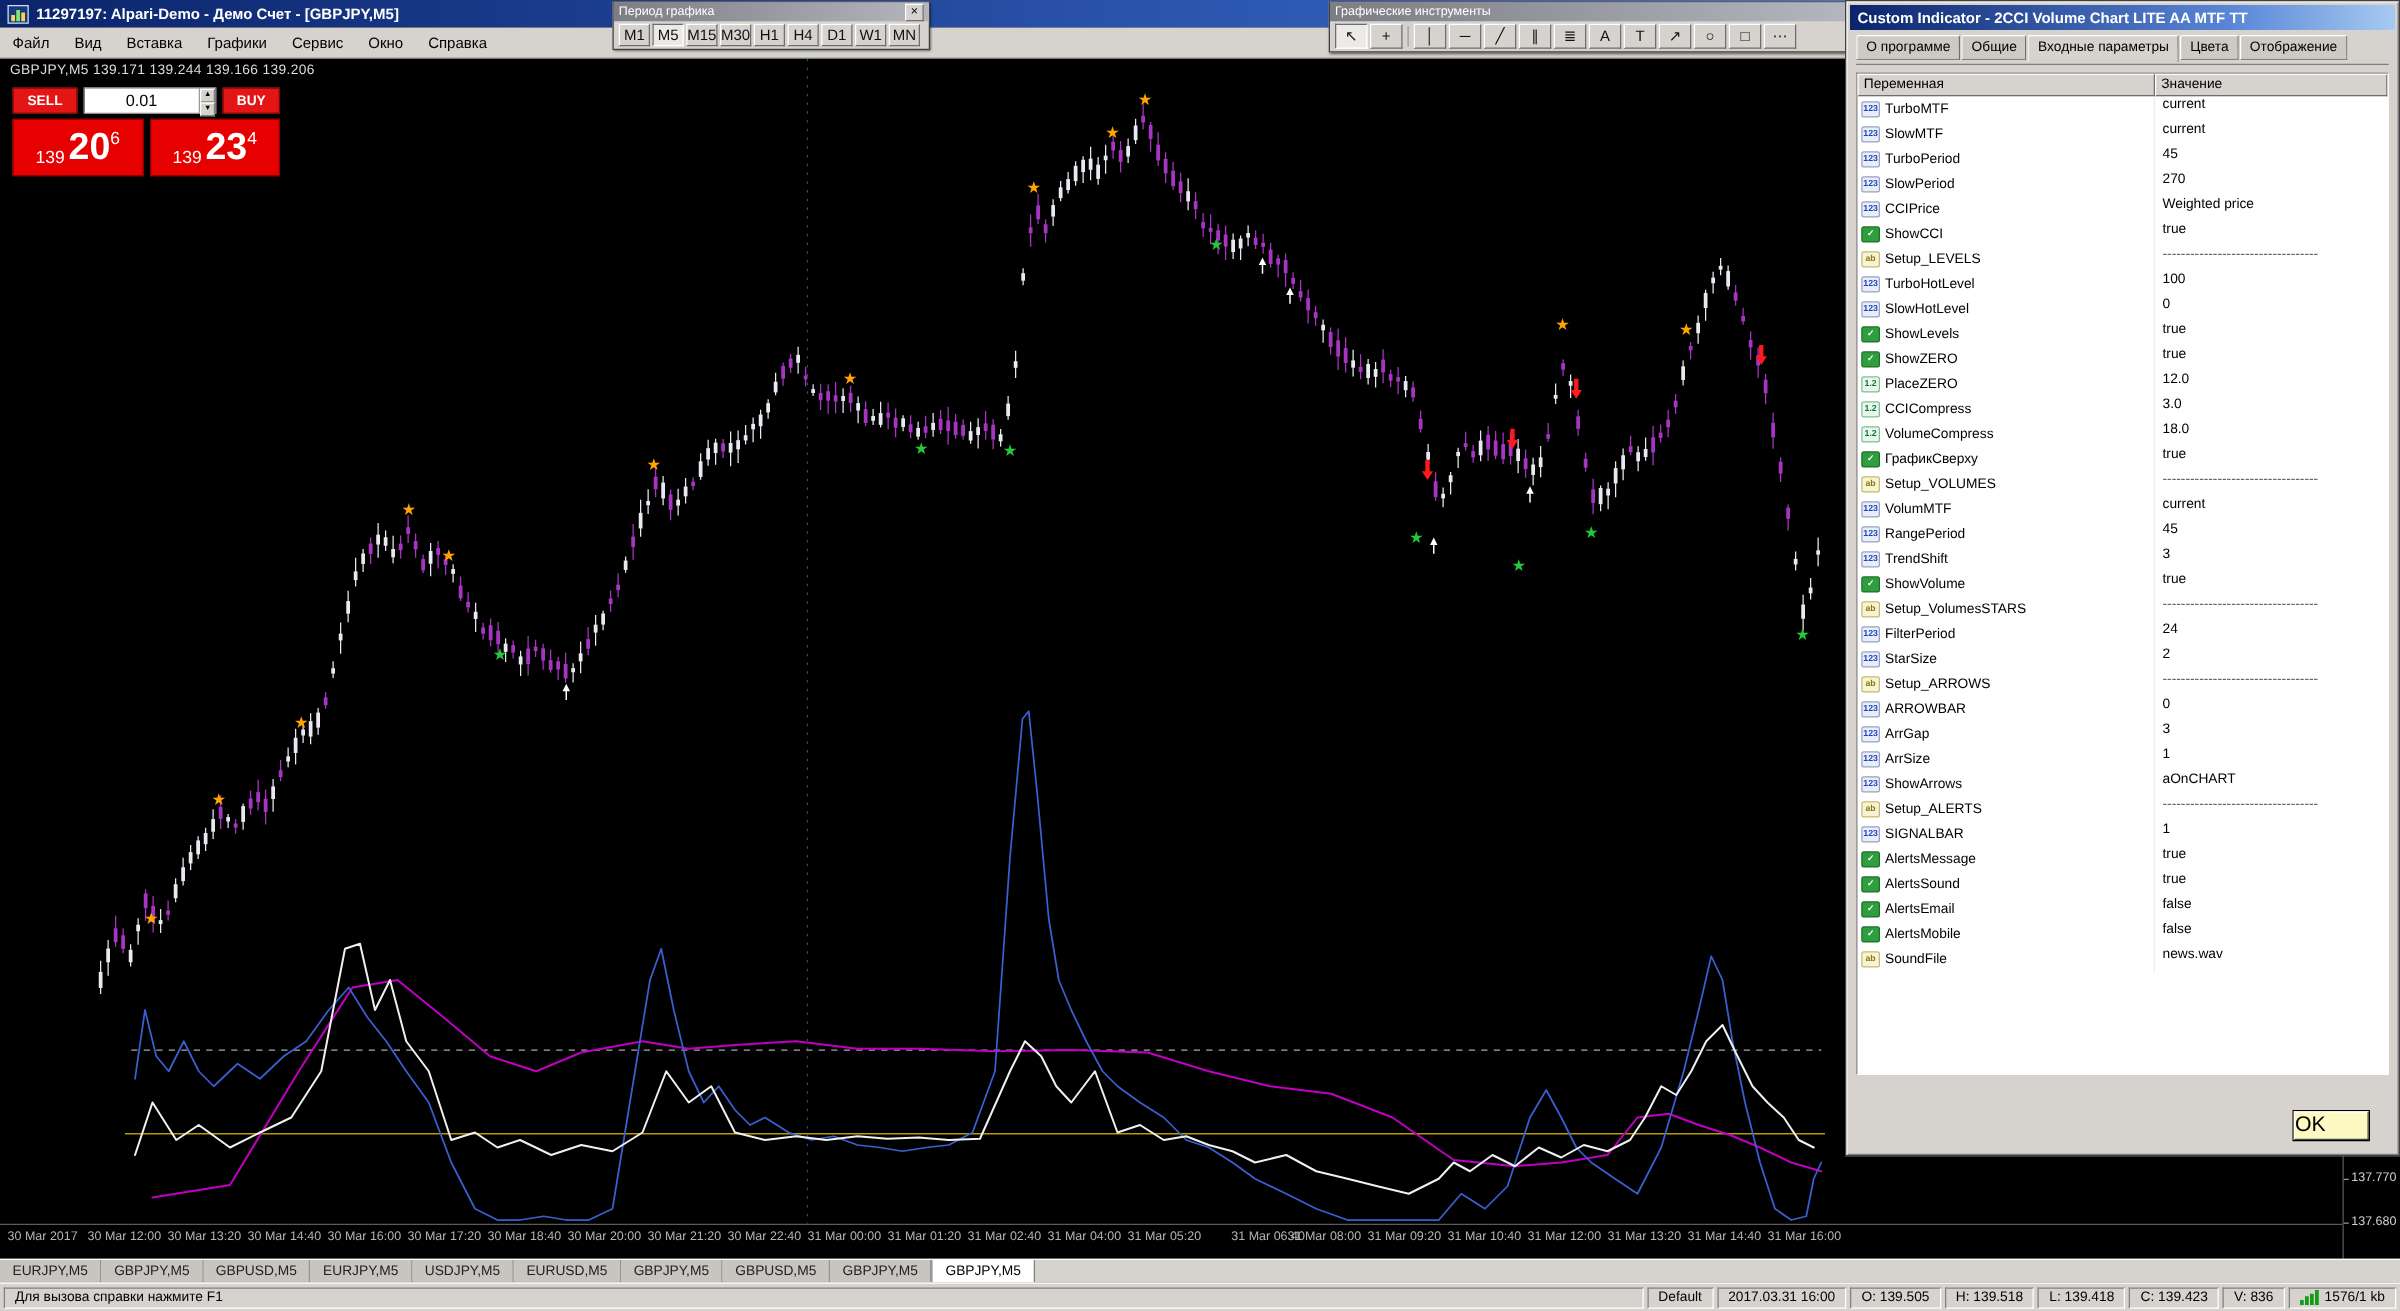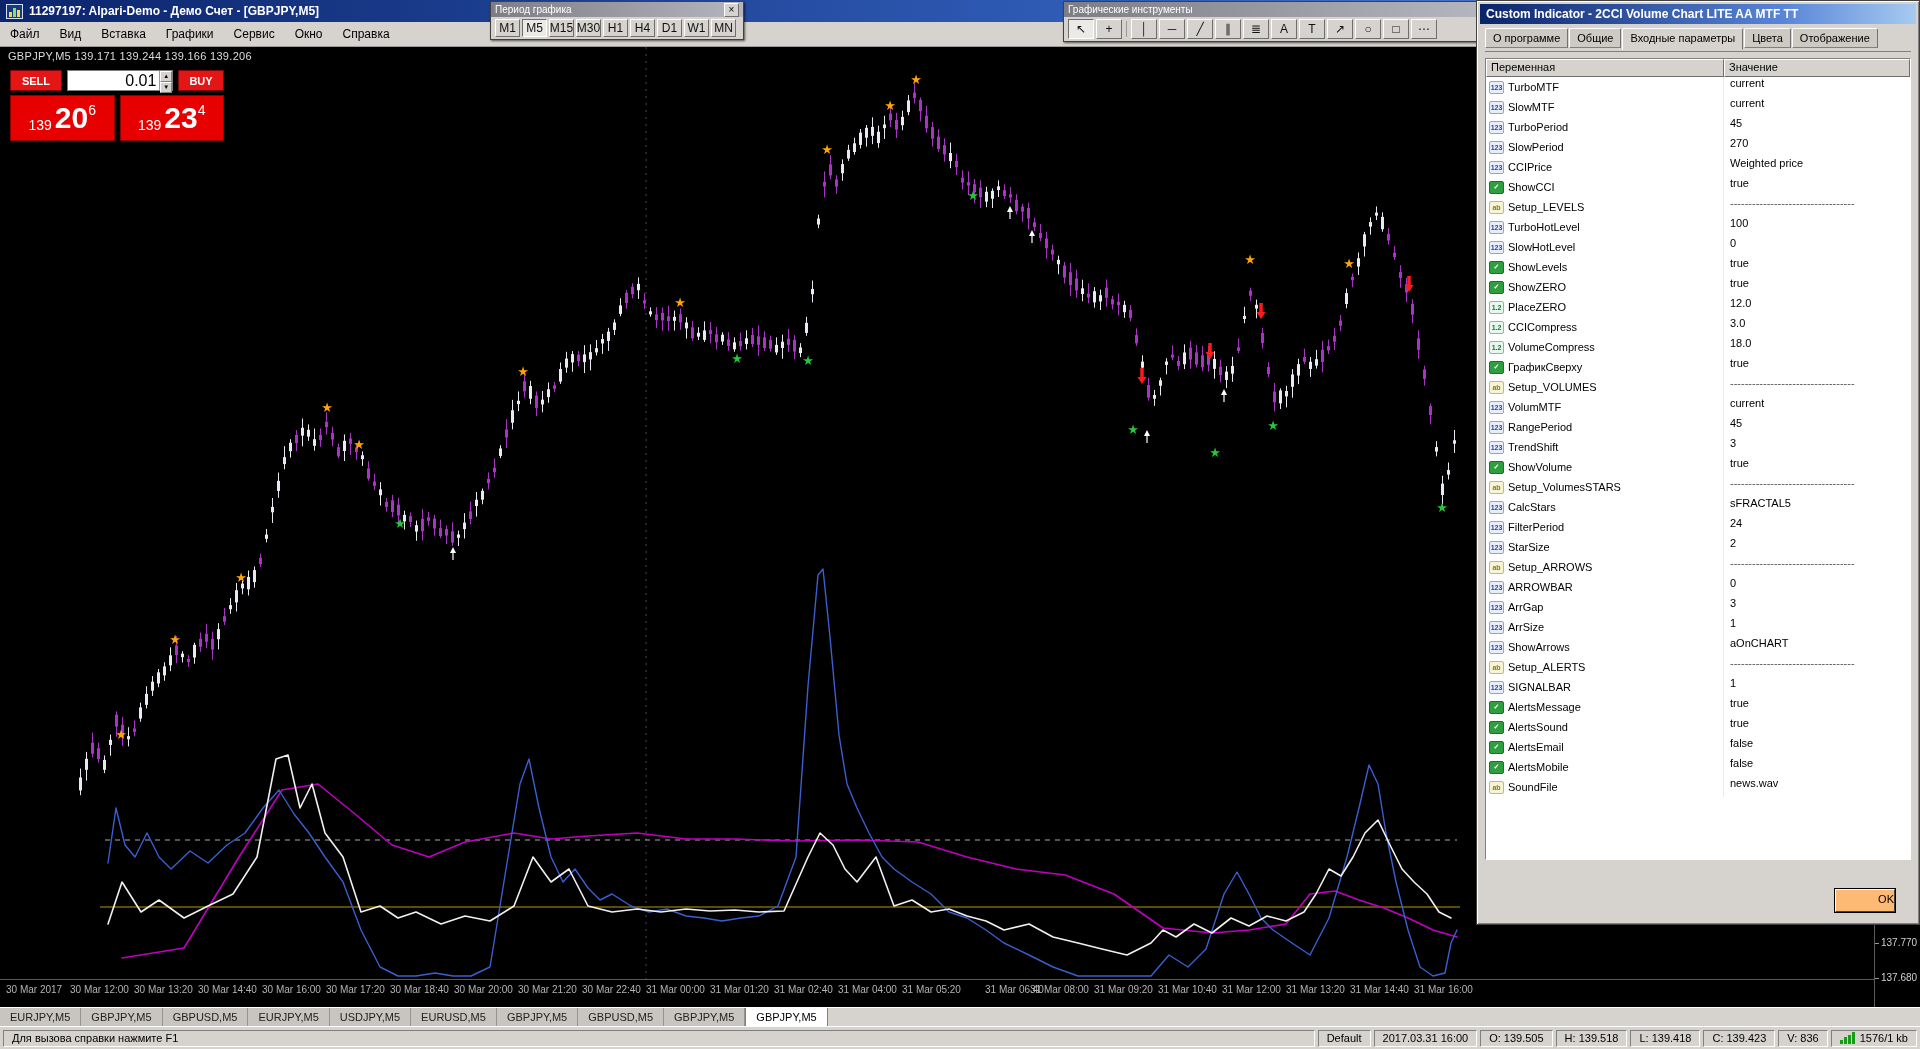--- a/index.html
+++ b/index.html
@@ -32,21 +32,21 @@
   .price-label .tick{position:absolute;left:0;top:6px;width:4px;height:1px;background:#9a9a9a;display:inline-block;}
 
   
   .trade-panel{position:absolute;left:10px;top:70px;width:214px;z-index:5;}
   .tp-row1{display:flex;gap:5px;height:21px;}
   .tp-btn{background:#e31515;color:#fff;font-weight:bold;font-size:11px;display:flex;align-items:center;justify-content:center;
           border:1px solid #7e0808;box-sizing:border-box;cursor:pointer;}
   .tp-sell-btn{width:52px;}
   .tp-buy-btn{width:46px;}
   .lot-box{flex:1;height:21px;background:#fff;border:1px solid #7d7d7d;display:flex;box-sizing:border-box;}
-  .lot-box input{border:none;outline:none;width:100%;text-align:right;font-size:16px;padding-right:3px;font-family:"Liberation Sans",sans-serif;}
+  .lot-box input{border:none;outline:none;width:100%;text-align:center;font-size:13px;padding-right:3px;font-family:"Liberation Sans",sans-serif;}
   .spin{width:14px;display:flex;flex-direction:column;border-left:1px solid #9a9a9a;}
   .spin span{flex:1;font-size:6px;line-height:9px;text-align:center;background:#d6d3ce;border:1px solid #fff;border-bottom-color:#808080;border-right-color:#808080;cursor:pointer;}
   .tp-row2{display:flex;gap:5px;margin-top:4px;height:46px;}
   .tp-price{flex:1;background:#e60000;border:1px solid #8d0000;color:#fff;display:flex;align-items:center;justify-content:center;cursor:pointer;}
   .tp-price .pfx{font-size:14px;align-self:flex-end;margin:0 3px 7px 0;}
   .tp-price .big{font-size:30px;font-weight:bold;line-height:1;}
   .tp-price .sup{font-size:14px;align-self:flex-start;margin-top:6px;}
 
   
   .float-tb{position:absolute;top:1px;background:#d6d3ce;border:1px solid #404040;box-shadow:1px 1px 2px rgba(0,0,0,.6);z-index:6;}
@@ -81,22 +81,22 @@
   .prow{display:flex;height:20px;align-items:flex-start;font-size:11px;color:#000;cursor:default;}
   .pname{width:238px;flex:none;display:flex;align-items:center;gap:4px;padding-left:3px;height:100%;box-sizing:border-box;border-right:1px solid #ececec;}
   .pval{flex:1;padding-left:6px;white-space:nowrap;overflow:hidden;}
   .pval.sep{color:#555;}
   .picon{width:15px;height:13px;font-size:7px;font-weight:bold;display:flex;align-items:center;justify-content:center;
     border:1px solid #9aa0c0;border-radius:2px;flex:none;box-sizing:border-box;}
   .ic-int{background:#e8edfa;color:#2244bb;}
   .ic-dbl{background:#e8f6ee;color:#0f7733;border-color:#7fbf96;}
   .ic-bool{background:#2e9e3e;color:#fff;border-color:#1d7029;}
   .ic-str{background:#f7f3d6;color:#8a7a12;border-color:#c8bb66;}
-  .ok-btn{position:absolute;right:24px;bottom:12px;width:58px;height:21px;background:#fdba74;font-size:11px;
-    border:1px solid;border-color:#fff #404040 #404040 #fff;box-shadow:0 0 0 1px #000;text-align:right;line-height:19px;cursor:pointer;}
+  .ok-btn{position:absolute;right:24px;bottom:12px;width:58px;height:21px;background:#fef9c3;font-size:17px;
+    border:1px solid;border-color:#fff #404040 #404040 #fff;box-shadow:0 0 0 1px #000;text-align:left;line-height:19px;cursor:pointer;}
 
   
   .chart-tabs{position:absolute;left:0;top:1007px;width:100%;height:19px;background:#d6d3ce;border-top:1px solid #fff;
     display:flex;align-items:stretch;font-size:11px;z-index:3;box-sizing:border-box;}
   .ctab{padding:0 10px;display:flex;align-items:center;background:#c8c5c0;border-right:1px solid #979390;color:#222;cursor:pointer;}
   .ctab.active{background:#fff;color:#000;border-right:1px solid #808080;border-left:1px solid #808080;}
 
   
   .statusbar{position:absolute;left:0;top:1026px;width:100%;height:23px;background:#d6d3ce;border-top:1px solid #fff;
     display:flex;align-items:center;font-size:11px;color:#000;padding:0 3px;gap:3px;box-sizing:border-box;z-index:3;}
@@ -892,27 +892,20 @@
           <div class="prow">
             <div class="pname">
               <span class="picon ic-str">ab</span>
               <span>Setup_VolumesSTARS</span>
             </div>
             <div class="pval sep">----------------------------------</div>
           </div>
           <div class="prow">
             <div class="pname">
               <span class="picon ic-int">123</span>
-              <span>CalcStars</span>
-            </div>
-            <div class="pval">sFRACTAL5</div>
-          </div>
-          <div class="prow">
-            <div class="pname">
-              <span class="picon ic-int">123</span>
               <span>FilterPeriod</span>
             </div>
             <div class="pval">24</div>
           </div>
           <div class="prow">
             <div class="pname">
               <span class="picon ic-int">123</span>
               <span>StarSize</span>
             </div>
             <div class="pval">2</div>

